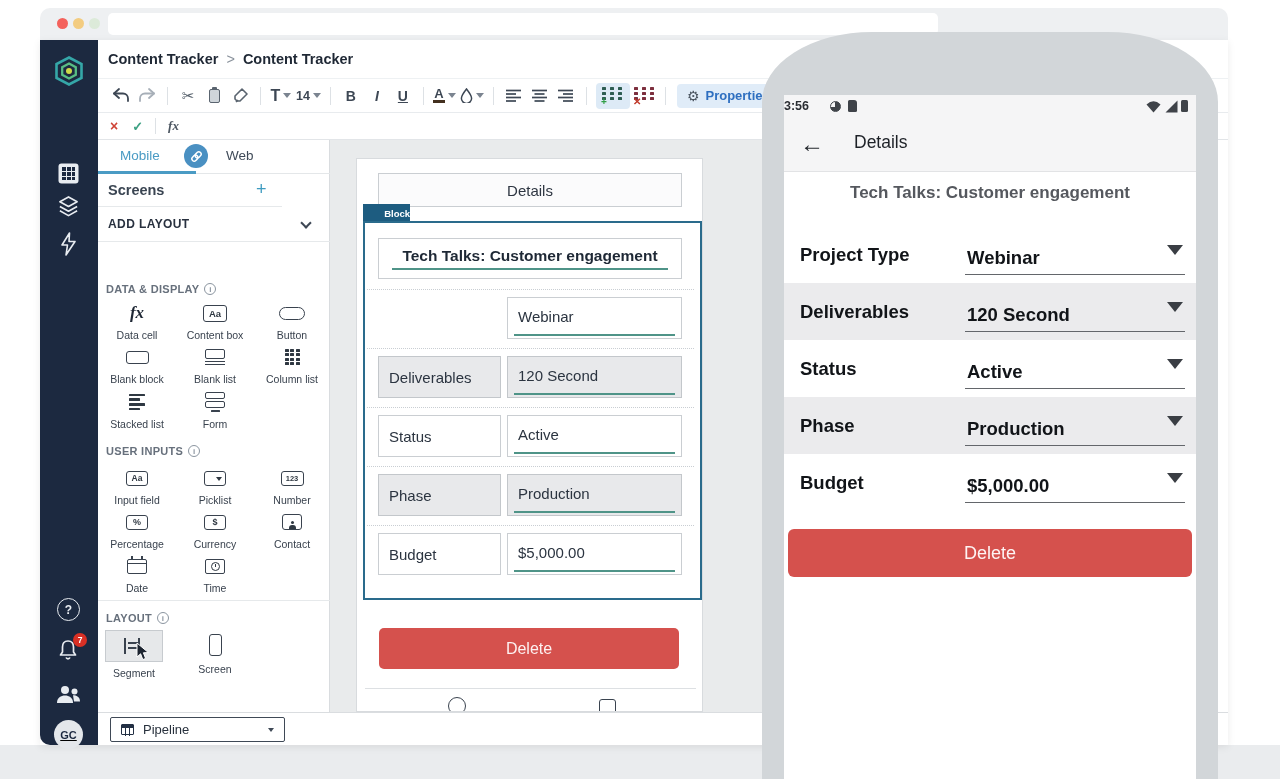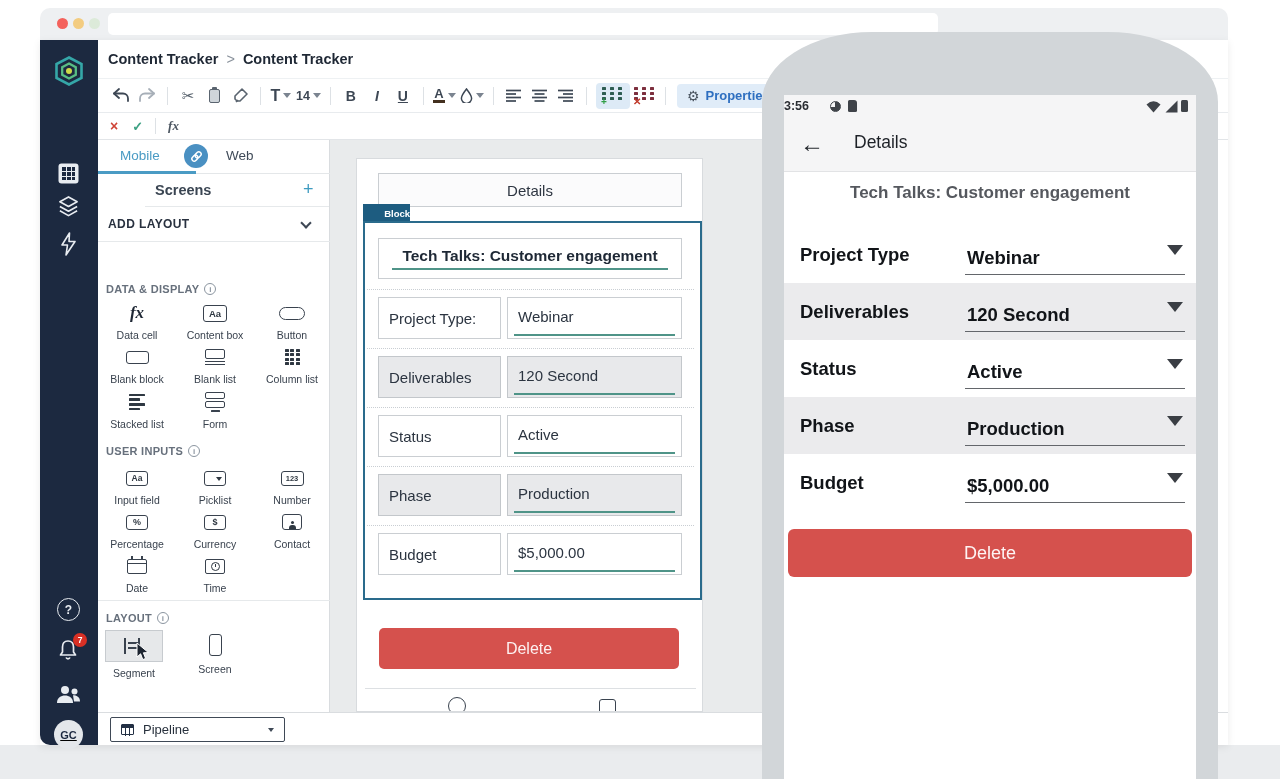--- a/index.html
+++ b/index.html
@@ -63,21 +63,21 @@
   .fx-sep{width:1px;height:16px;background:#dde1e5;margin-right:12px;}
   .fx-it{font-family:"Liberation Serif",serif;font-style:italic;font-weight:700;font-size:13px;color:#4c5661;}
 
   
   .panel{left:58px;top:100px;width:232px;height:572px;background:#fff;border-right:1px solid #d9dcdf;}
   .tabs{left:0;top:0;width:232px;height:34px;border-bottom:1px solid #e4e7e9;}
   .tab-mobile{left:22px;top:8px;font-size:13.5px;color:#4a9bc4;}
   .tab-web{left:128px;top:8px;font-size:13.5px;color:#3f4a58;}
   .tab-underline{left:0;top:31px;width:98px;height:3px;background:#4a9bc4;}
   .link-circle{left:86px;top:4px;width:24px;height:24px;border-radius:50%;background:#4a90c2;display:flex;align-items:center;justify-content:center;}
-  .screensrow{left:0;top:34px;width:184px;height:33px;border-bottom:1px solid #e6e9eb;margin-left:47px;}
+  .screensrow{left:0;top:34px;width:184px;height:33px;border-bottom:1px solid #e6e9eb;}
   .screens-lbl{left:10px;top:8px;font-size:14.5px;font-weight:600;color:#3a4552;}
   .screens-add{left:158px;top:5px;font-size:18px;color:#3e9bc0;font-weight:400;}
   .addobjrow{left:0;top:67px;width:232px;height:35px;border-bottom:1px solid #e6e9eb;}
   .addobj-lbl{left:10px;top:10px;font-size:12px;font-weight:800;letter-spacing:.4px;color:#28313f;}
   .chev-dn{left:204px;top:12px;width:8px;height:8px;border-right:2px solid #3d4754;border-bottom:2px solid #3d4754;transform:rotate(45deg);}
   .searchbox{left:8px;top:108px;width:214px;height:30px;border:1.5px solid #4291ad;border-radius:2px;display:flex;align-items:center;padding-left:8px;background:#fff;}
   .mag{width:9px;height:9px;border:1.6px solid #8a939e;border-radius:50%;position:relative;flex:0 0 auto;}
   .mag:after{content:"";position:absolute;left:8px;top:8px;width:5px;height:1.6px;background:#8a939e;transform:rotate(45deg);transform-origin:0 0;}
   .search-input{border:0;outline:0;margin-left:8px;width:170px;font-size:13px;color:#333;background:transparent;}
   .search-input::placeholder{color:#9aa2ab;}
@@ -590,21 +590,20 @@
           <span>Block</span>
         </div>
         <div class="abs block-frame"></div>
 
         <div class="abs title-cell">
             <span>Tech Talks: Customer engagement</span>
           </div>
 
         <div class="abs c-sep" style="top:130px;"></div>
         <div class="abs c-row" style="top:138px;">
-          <div class="c-label">Project Type:</div>
           <div class="c-value">
               <span>Webinar</span>
             </div>
         </div>
         <div class="abs c-sep" style="top:189px;"></div>
         <div class="abs c-row shaded" style="top:197px;">
           <div class="c-label">Deliverables</div>
           <div class="c-value">
               <span>120 Second</span>
             </div>

